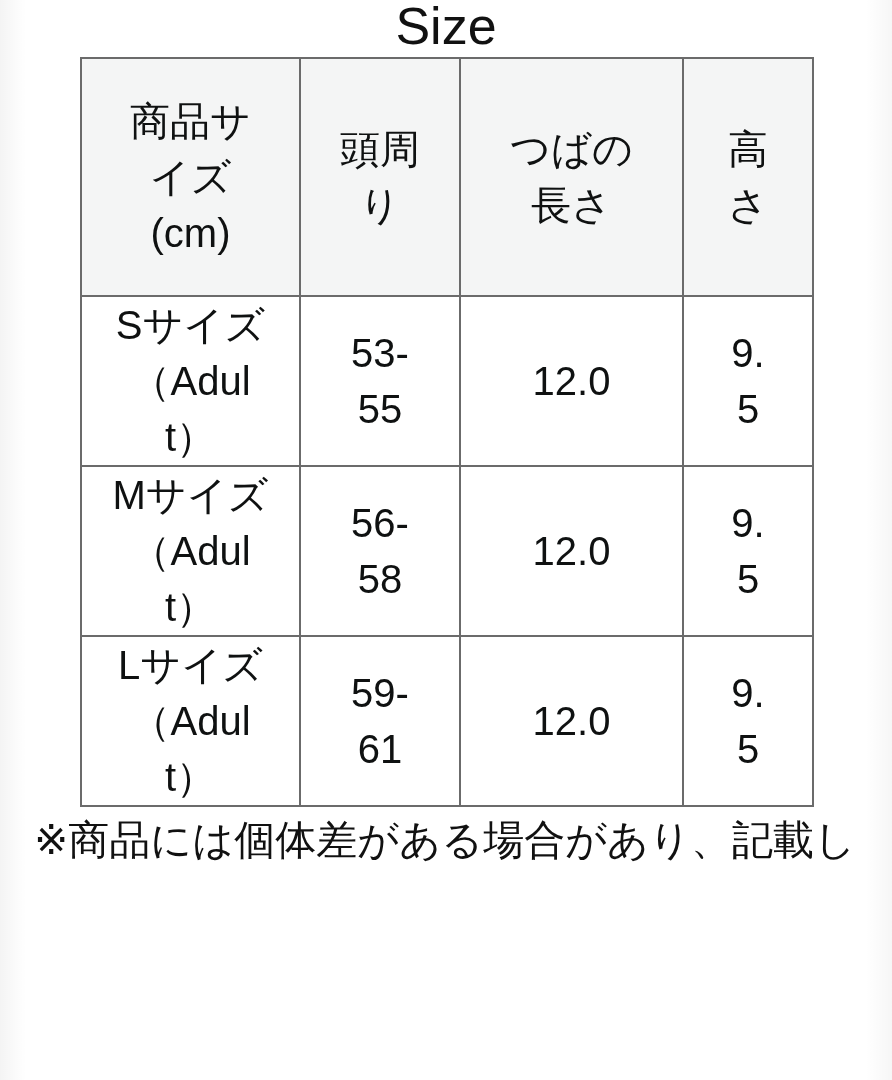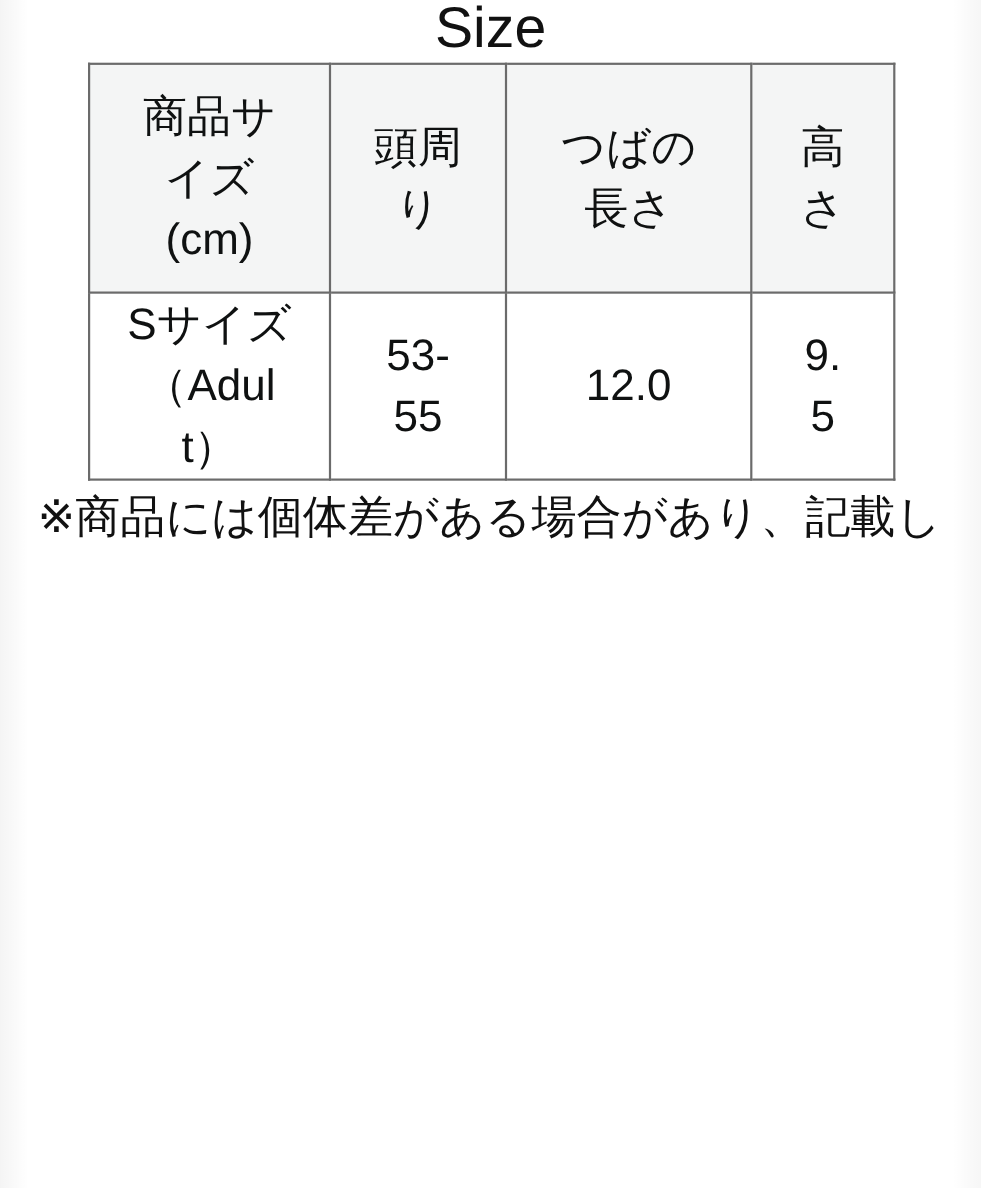--- a/index.html
+++ b/index.html
@@ -51,21 +51,21 @@
     border: 2px solid #6b6b6b;
     text-align: center;
     vertical-align: middle;
     font-size: 40px;
     line-height: 56px;
     font-weight: 400;
     white-space: pre-line;
     padding: 0;
     color: #0f1111;
   }
-  table.size-table thead tr { height: 208px; }
+  table.size-table thead tr { height: 238px; }
   table.size-table tbody tr { height: 168px; }
   table.size-table th {
     background: #f4f5f5;
     font-weight: 500;
   }
 
   .footer-note {
     margin: 9px 0 0 34px;
     font-size: 41px;
     line-height: 48px;
@@ -106,16 +106,36 @@
     <tr>
       <td>Sサイズ
 （Adul
 t）</td>
       <td>53-
 55</td>
       <td>12.0</td>
       <td>9.
 5</td>
     </tr>
+    <tr>
+      <td>Mサイズ
+（Adul
+t）</td>
+      <td>56-
+58</td>
+      <td>12.0</td>
+      <td>9.
+5</td>
+    </tr>
+    <tr>
+      <td>Lサイズ
+（Adul
+t）</td>
+      <td>59-
+61</td>
+      <td>12.0</td>
+      <td>9.
+5</td>
+    </tr>
   </tbody>
 </table>
 
 <div class="footer-note">※商品には個体差がある場合があり、記載し</div>
 
 </body></html>

